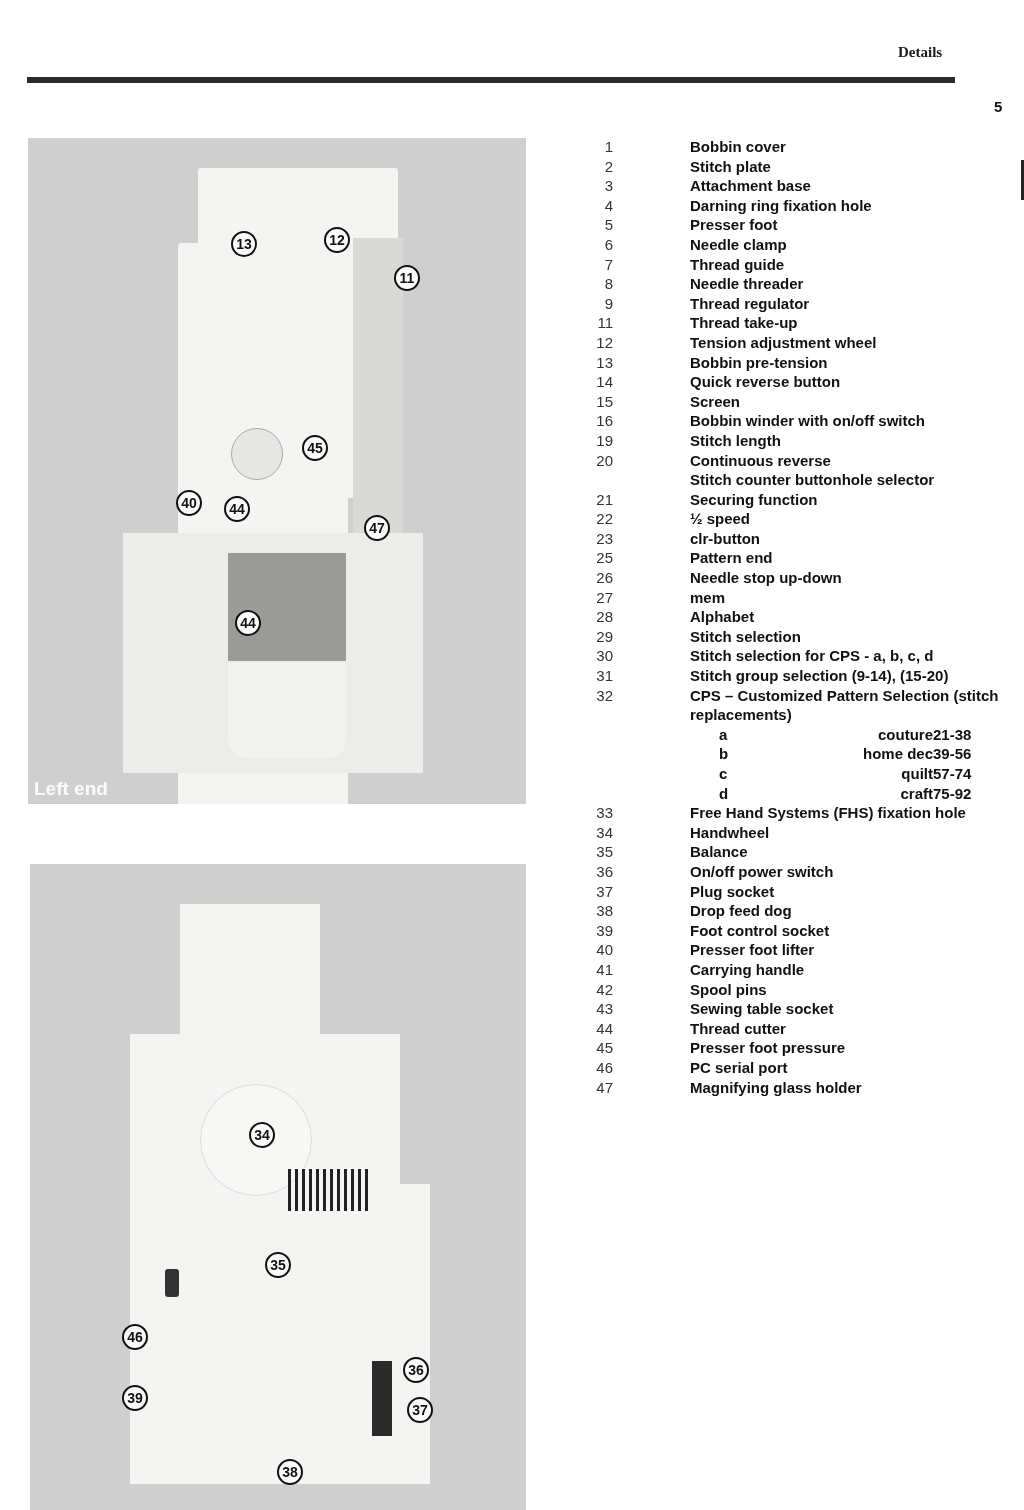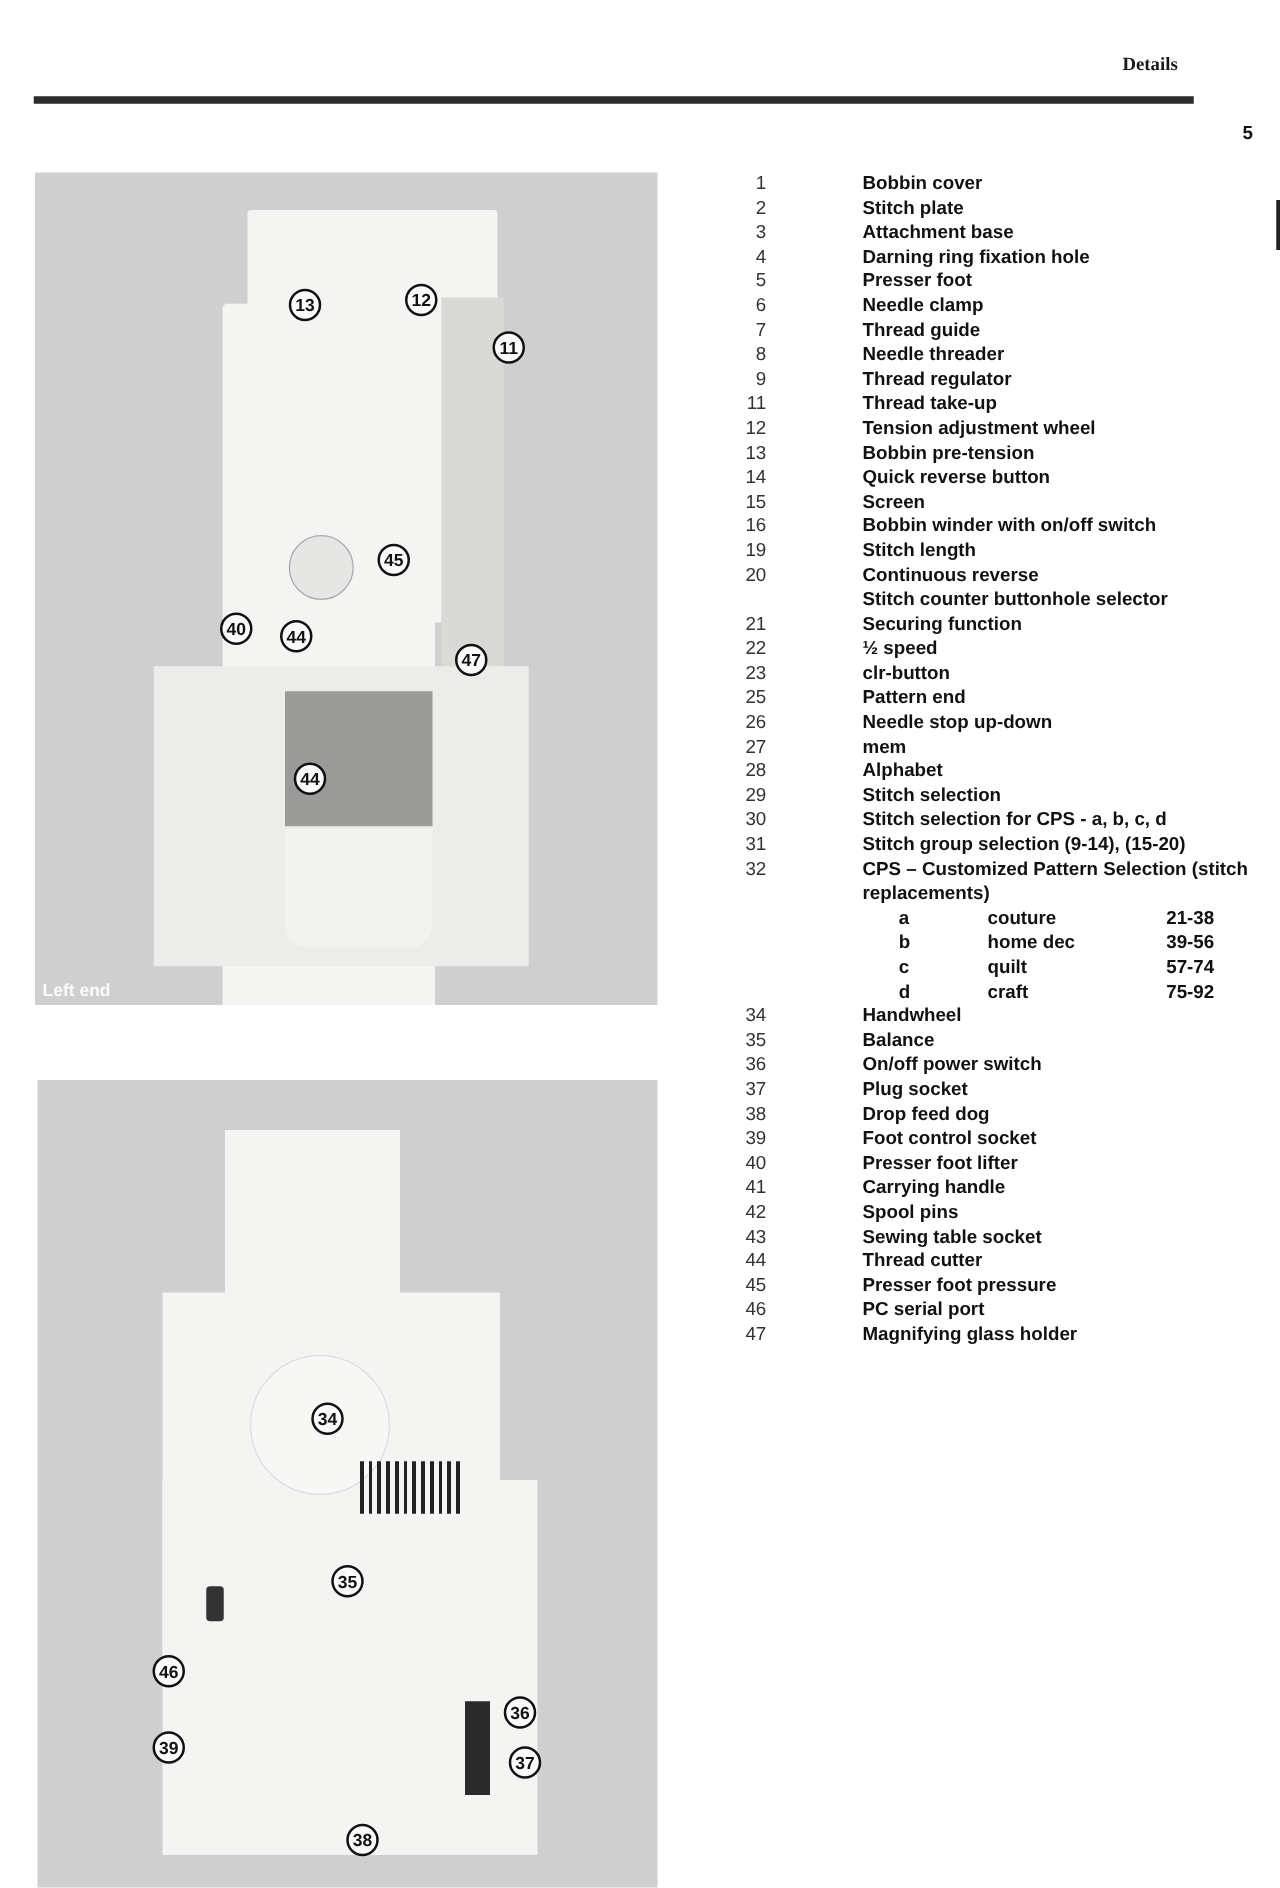--- a/index.html
+++ b/index.html
@@ -34,35 +34,35 @@
   .photo-bottom { left:30px; top:864px; width:496px; height:646px; }
   .machine-shape { position:absolute; background:#f4f4f2; }
   .shadow-shape { position:absolute; background:#bdbdbd; }
   .callout {
     position:absolute; width:26px; height:26px; border:2.5px solid #111; border-radius:50%;
     background:#fafafa; display:flex; align-items:center; justify-content:center;
     font-size:14px; font-weight:bold; color:#111; box-sizing:border-box;
     font-family:"Liberation Sans", sans-serif;
   }
   .photo-caption {
-    position:absolute; left:6px; bottom:4px; color:#ffffff; font-size:14px; font-weight:bold; opacity:.9;
+    position:absolute; left:6px; bottom:4px; color:#ffffff; font-size:19px; font-weight:bold; opacity:.9;
     font-family:"Liberation Sans", sans-serif;
   }
 
   
   .legend {
     position:absolute; left:560px; top:137px; width:464px;
     font-family:"Liberation Sans", sans-serif;
   }
   .legend-row { display:flex; height:19.6px; line-height:19.6px; font-size:15px; }
   .legend-num { width:53px; text-align:right; color:#333; font-weight:normal; padding-right:0; }
   .legend-label { margin-left:77px; font-weight:bold; color:#111; white-space:nowrap; }
   .sub-row { display:flex; height:19.6px; line-height:19.6px; font-size:15px; font-weight:bold; }
   .sub-letter { margin-left:159px; width:71px; }
-  .sub-name { width:143px; }
+  .sub-name { width:143px;text-align:right; }
   .sub-range { }
 </style>
 </head>
 <body>
 
 <div class="section-title">Details</div>
 <div class="header-rule"></div>
 <div class="page-number">5</div>
 <div class="margin-tab"></div>
 
@@ -242,20 +242,24 @@
         <span class="sub-range">57-74</span>
       </div>
       <div class="sub-row">
         <span class="sub-letter">d</span>
         <span class="sub-name">craft</span>
         <span class="sub-range">75-92</span>
       </div>
     </div>
   <div id="legend-after">
       <div class="legend-row">
+        <span class="legend-num">33</span>
+        <span class="legend-label">Free Hand Systems (FHS) fixation hole</span>
+      </div>
+      <div class="legend-row">
         <span class="legend-num">34</span>
         <span class="legend-label">Handwheel</span>
       </div>
       <div class="legend-row">
         <span class="legend-num">35</span>
         <span class="legend-label">Balance</span>
       </div>
       <div class="legend-row">
         <span class="legend-num">36</span>
         <span class="legend-label">On/off power switch</span>

